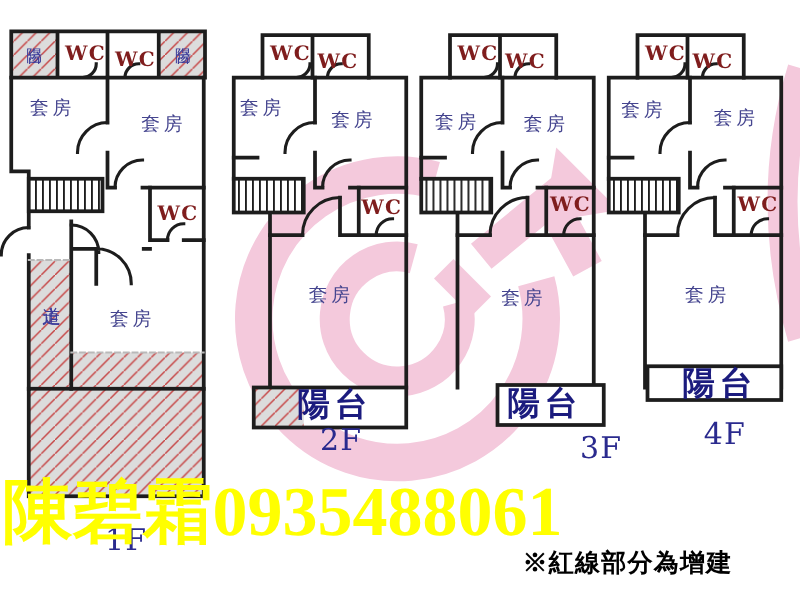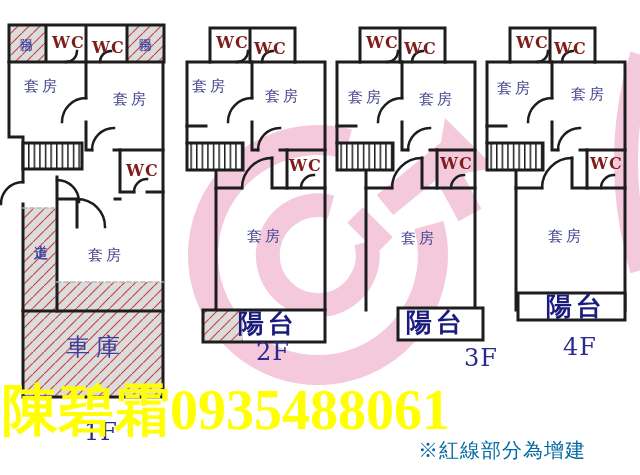--- a/index.html
+++ b/index.html
@@ -13,22 +13,22 @@
   .wc{color:#7f1d1d;font-size:16px;font-weight:bold;letter-spacing:1px;}
   .v{writing-mode:vertical-rl;text-orientation:upright;letter-spacing:0;}
   .balcony-sm{color:#3c3c9a;font-size:13px;}
   .corridor{color:#3c3c9a;font-size:15px;}
   .balcony-big{color:#1b1b7e;font-size:26px;font-weight:bold;letter-spacing:4px;}
   .garage{color:#3d3d9c;font-size:24px;letter-spacing:6px;}
   .floor-tag{color:#2a2a8e;font-size:24px;letter-spacing:1px;}
   .overlay-yellow{position:absolute;left:2px;top:381px;z-index:5;color:#ffff00;
        font-size:56px;line-height:1.05;font-weight:bold;letter-spacing:0;
        font-family:Liberation Serif, serif;}
-  .note-navy{position:absolute;left:418px;top:437px;z-index:6;color:#0369a1;
-       font-size:20px;font-weight:normal;letter-spacing:1px;
+  .note-navy{position:absolute;left:418px;top:437px;z-index:6;color:#000000;
+       font-size:20px;font-weight:bold;letter-spacing:1px;
        font-family:"DejaVu Serif","Liberation Serif",serif;}
 </style>
 </head>
 <body>
 
 <div id="stage">
 
 <svg width="640" height="475" viewBox="0 0 640 475">
   <defs>
     <pattern id="hatch" width="11" height="11" patternUnits="userSpaceOnUse">
@@ -126,21 +126,20 @@
 
 <div class="lbl balcony-sm v" style="left:17px;top:28px;">陽台</div>
 <div class="lbl wc" style="left:52px;top:33px;">WC</div>
 <div class="lbl wc" style="left:92px;top:38px;">WC</div>
 <div class="lbl balcony-sm v" style="left:136px;top:28px;">陽台</div>
 <div class="lbl room" style="left:24px;top:77px;">套房</div>
 <div class="lbl room" style="left:113px;top:90px;">套房</div>
 <div class="lbl wc" style="left:126px;top:161px;">WC</div>
 <div class="lbl corridor v" style="left:31px;top:233px;">走道</div>
 <div class="lbl room" style="left:88px;top:246px;">套房</div>
-<div class="lbl garage" style="left:66px;top:331px;">車庫</div>
 <div class="lbl floor-tag" style="left:84px;top:418px;text-align:center;">1F</div>
 
 <div class="lbl wc" style="left:216px;top:33px;">WC</div>
 <div class="lbl wc" style="left:254px;top:39px;">WC</div>
 <div class="lbl room" style="left:192px;top:77px;">套房</div>
 <div class="lbl room" style="left:265px;top:87px;">套房</div>
 <div class="lbl wc" style="left:289px;top:156px;">WC</div>
 <div class="lbl room" style="left:247px;top:227px;">套房</div>
 <div class="lbl balcony-big" style="left:238px;top:306px;">陽台</div>
 <div class="lbl floor-tag" style="left:256px;top:338px;text-align:right;">2F</div>

